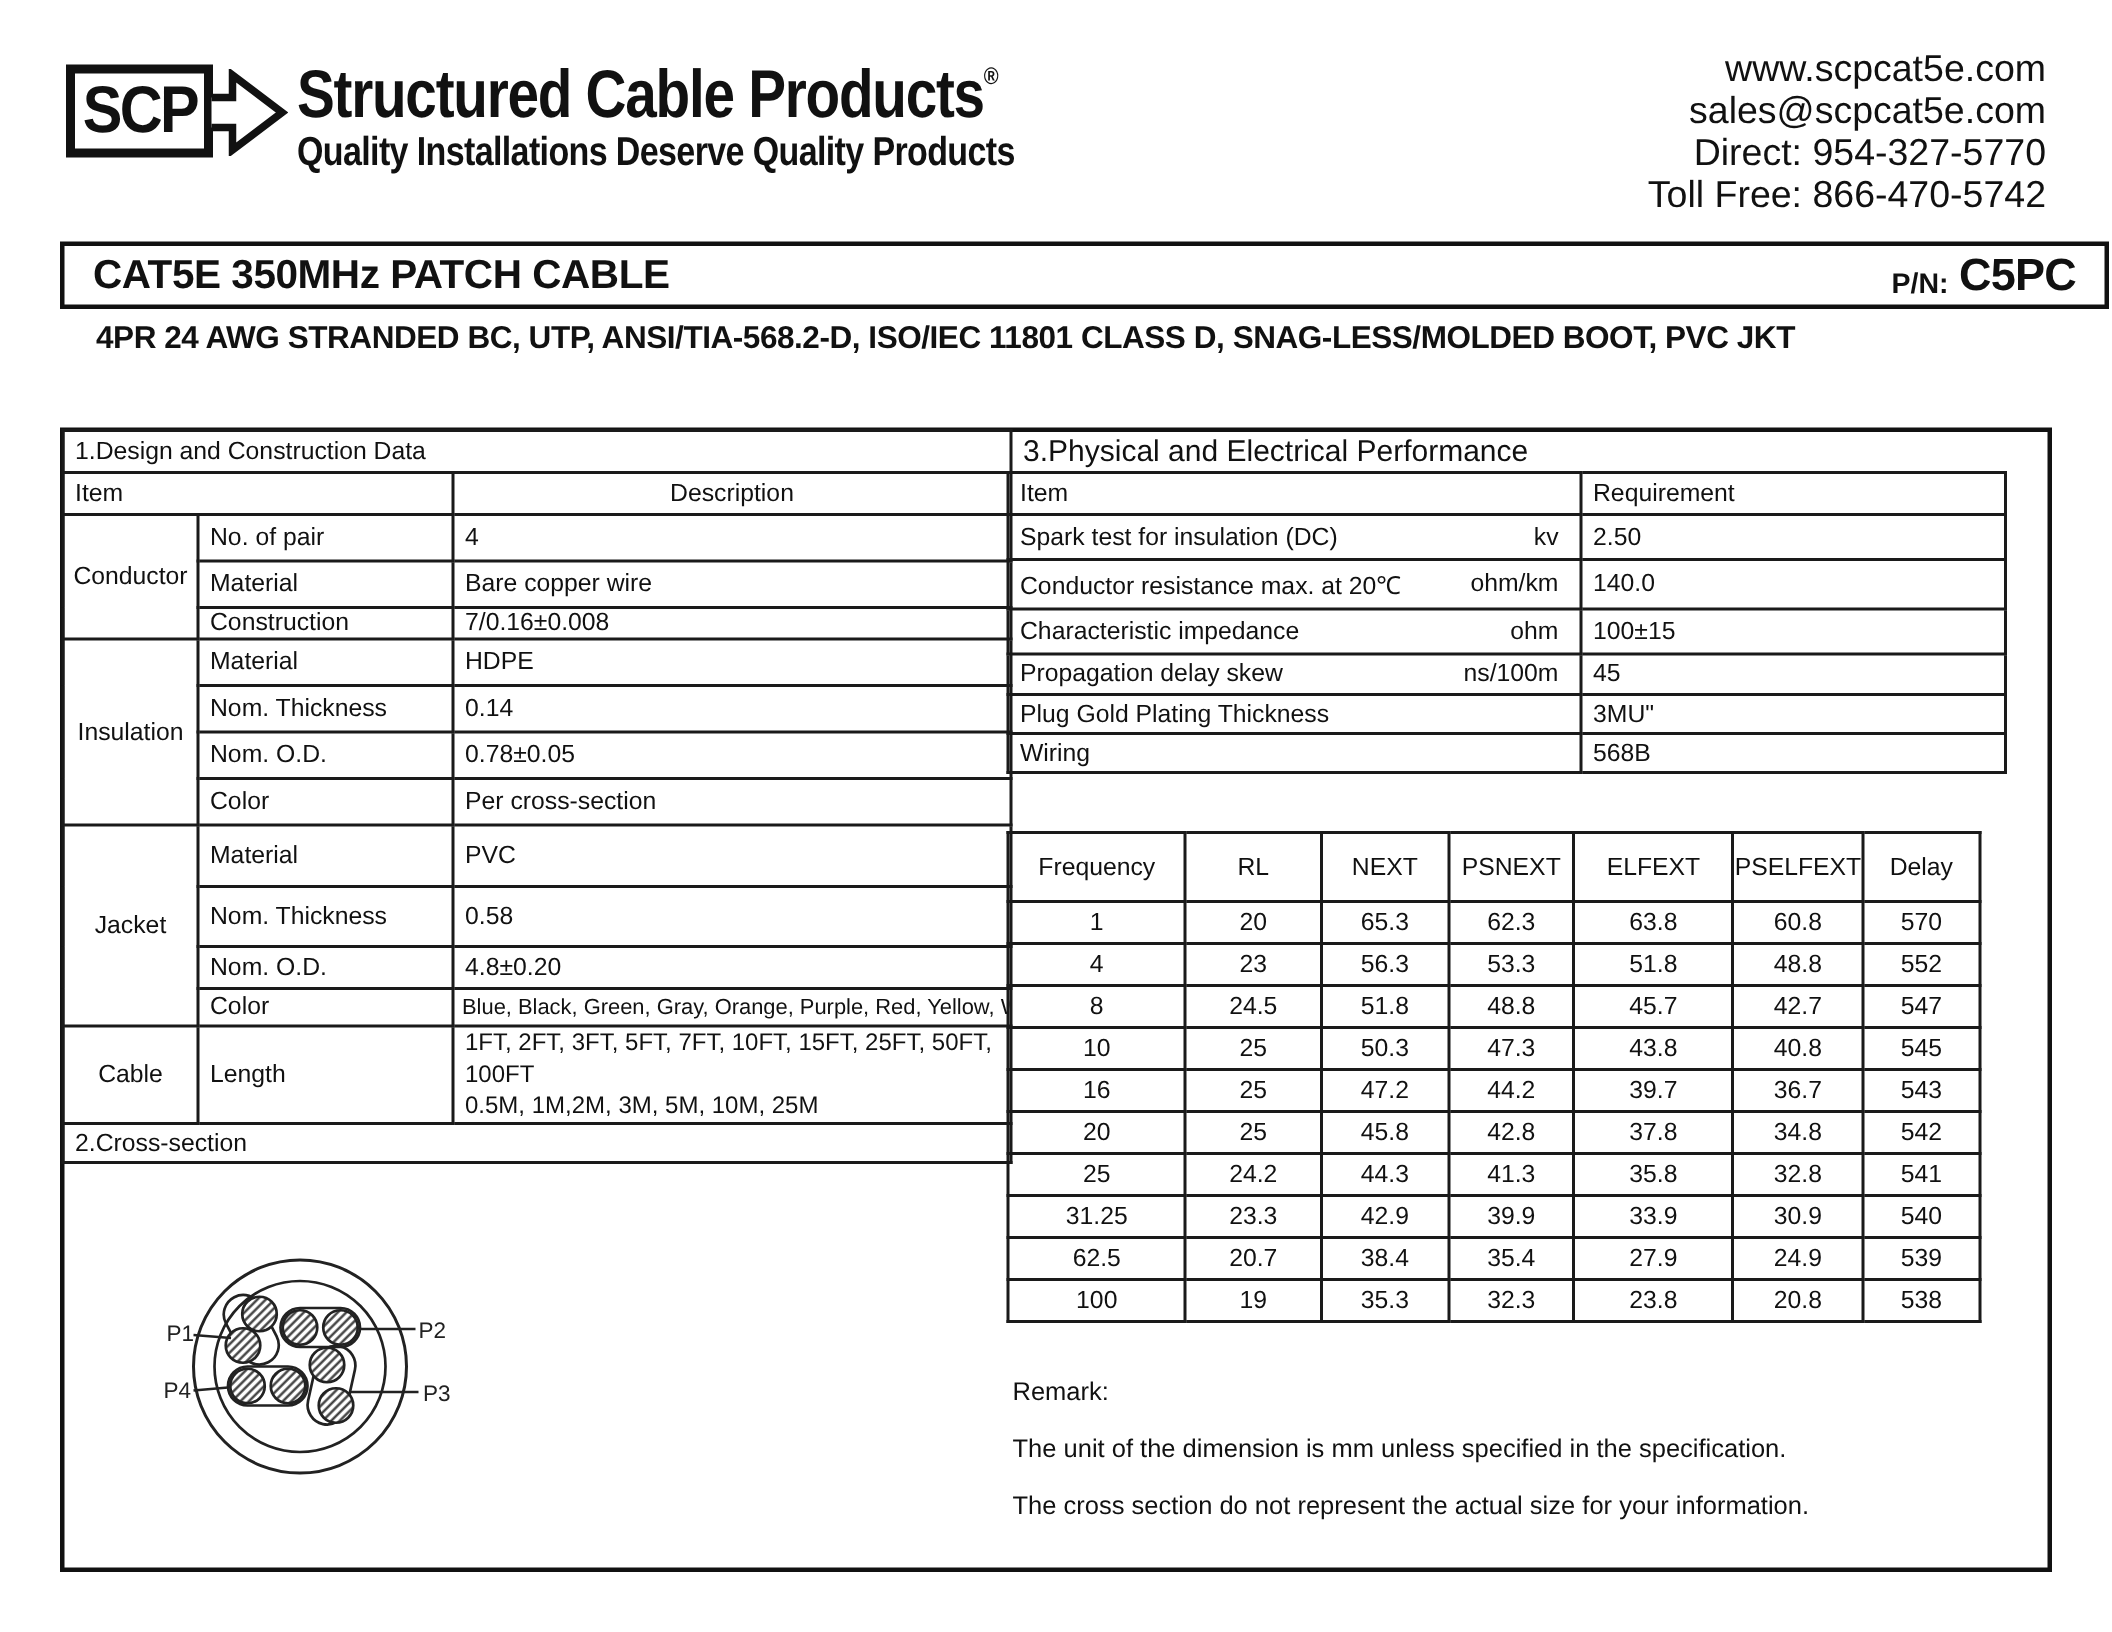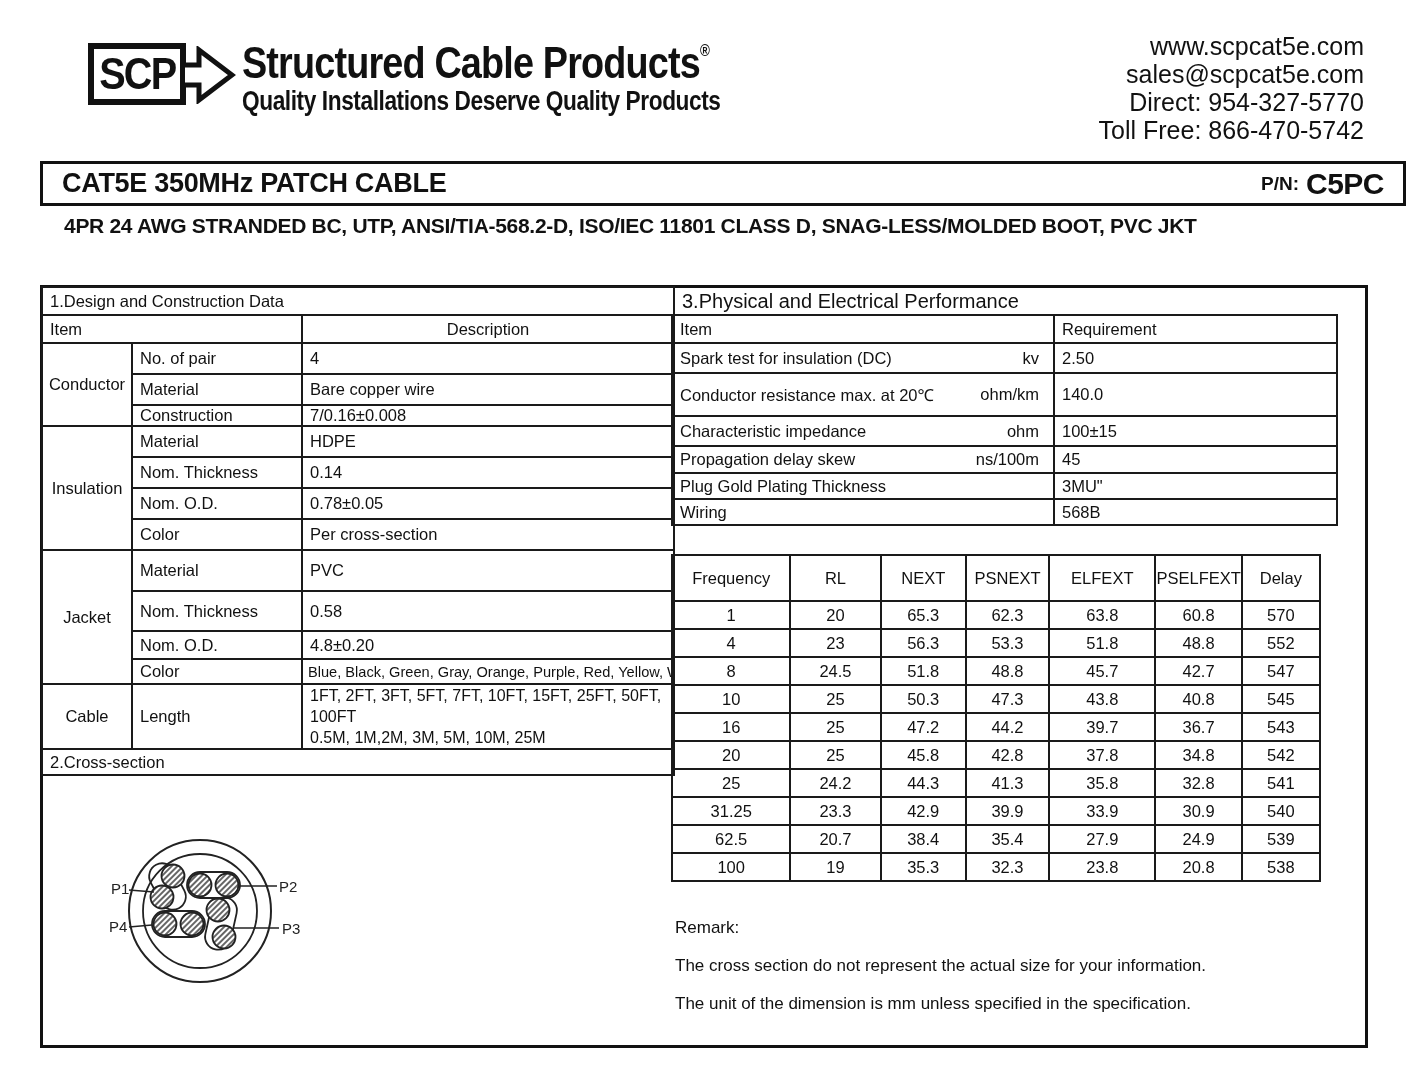--- a/index.html
+++ b/index.html
@@ -1,36 +1,36 @@
 <!DOCTYPE html>
 <html><head>
 <meta charset="utf-8">
 <style>
   html,body{margin:0;padding:0;background:#fff;}
   .page{position:relative;width:1408px;height:1088px;background:#fff;
         font-family:"Liberation Sans",sans-serif;color:#111;overflow:hidden;}
 
   
-  .logo{position:absolute;left:44px;top:40px;display:flex;align-items:flex-start;margin-left:44px;}
+  .logo{position:absolute;left:44px;top:40px;display:flex;align-items:flex-start;}
   .scp-box{width:86px;height:50px;border:6px solid #111;display:flex;align-items:center;justify-content:center;margin-top:3px;}
   .scp-box span{font-weight:bold;font-size:44px;letter-spacing:-2px;transform:scaleX(.9);line-height:1;}
   .arrow-wrap{margin:6px 0 0 -2px;}
   .logo-text{margin-left:6px;}
   .logo-name{font-size:45px;font-weight:bold;letter-spacing:-1px;line-height:1.0;white-space:nowrap;
              transform:scaleX(.84);transform-origin:left top;}
   .logo-name sup{font-size:16px;vertical-align:22px;letter-spacing:0;}
   .logo-tagline{font-size:27px;font-weight:bold;letter-spacing:-.5px;white-space:nowrap;margin-top:1px;
                 transform:scaleX(.84);transform-origin:left top;}
   .contact{position:absolute;top:32px;right:44px;text-align:right;font-size:25px;line-height:28px;}
 
   
   .title-box{position:absolute;left:40px;top:161px;width:1322px;height:39px;border:3px solid #111;
              display:flex;align-items:center;justify-content:space-between;padding:0 19px;box-sizing:content-box;}
   .title{font-size:27px;font-weight:bold;letter-spacing:-.3px;}
-  .pn{display:flex;align-items:center;gap:7px;}
+  .pn{display:flex;align-items:flex-end;gap:7px;}
   .pn-label{font-size:19px;font-weight:bold;}
   .pn-value{font-size:30px;font-weight:bold;letter-spacing:-.5px;}
   .subtitle{position:absolute;left:64px;top:214px;font-size:21px;font-weight:bold;letter-spacing:-.3px;white-space:nowrap;}
 
   
   .main-box{position:absolute;left:40px;top:285px;width:1322px;height:757px;border:3px solid #111;}
 
   table{border-collapse:collapse;table-layout:fixed;position:absolute;}
   td,th{border:2px solid #1a1a1a;font-size:16.5px;font-weight:normal;vertical-align:middle;
         padding:0 0 0 7px;text-align:left;overflow:hidden;}
@@ -184,21 +184,21 @@
       </tr>
       <tr style="height:30px">
         <td>
               <div class="item-flex">
           <span>Spark test for insulation (DC)</span>
           <span>kv</span>
               </div>
             </td>
         <td>2.50</td>
       </tr>
-      <tr style="height:43px">
+      <tr style="height:33px">
         <td>
               <div class="item-flex">
           <span>Conductor resistance max. at 20℃</span>
           <span>ohm/km</span>
               </div>
             </td>
         <td>140.0</td>
       </tr>
       <tr style="height:30px">
         <td>
@@ -379,18 +379,18 @@
       <line x1="136" y1="97" x2="181" y2="97" stroke="#222" stroke-width="1.6"></line>
       <text x="13" y="63" font-size="15" fill="#222">P1</text>
       <text x="181" y="61" font-size="15" fill="#222">P2</text>
       <text x="184" y="103" font-size="15" fill="#222">P3</text>
       <text x="11" y="101" font-size="15" fill="#222">P4</text>
     </svg>
 
 
     <div class="remark">
       <div>Remark:</div>
+      <div class="r-line">The unit of the dimension is mm unless specified in the specification.</div>
       <div class="r-line">The cross section do not represent the actual size for your information.</div>
-      <div class="r-line">The unit of the dimension is mm unless specified in the specification.</div>
     </div>
 
   </div>
 </div>
 
 </body></html>

